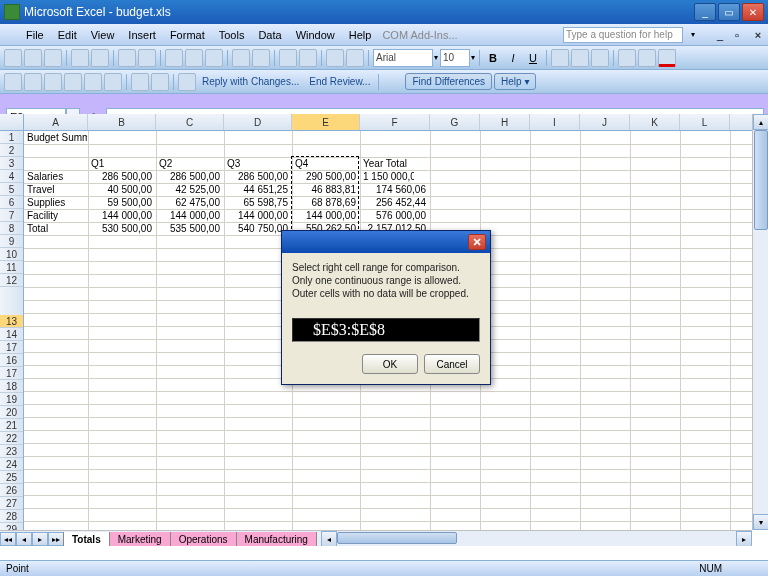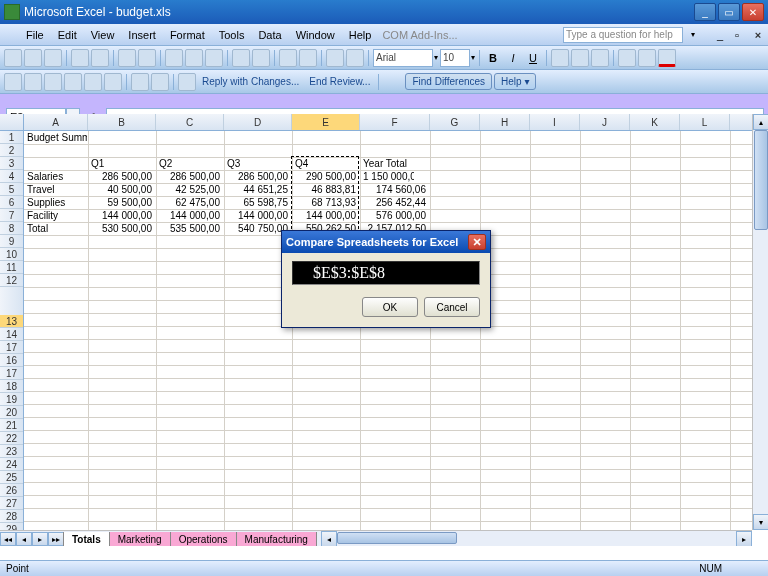--- a/index.html
+++ b/index.html
@@ -293,21 +293,21 @@
       <div class="cell" style="left: 0px; width: 63px; top: 52px;">Travel</div>
       <div class="cell right" style="left: 64px; width: 67px; top: 52px;">40 500,00</div>
       <div class="cell right" style="left: 132px; width: 67px; top: 52px;">42 525,00</div>
       <div class="cell right" style="left: 200px; width: 67px; top: 52px;">44 651,25</div>
       <div class="cell right" style="left: 268px; width: 67px; top: 52px;">46 883,81</div>
       <div class="cell right" style="left: 336px; width: 69px; top: 52px;">174 560,06</div>
       <div class="cell" style="left: 0px; width: 63px; top: 65px;">Supplies</div>
       <div class="cell right" style="left: 64px; width: 67px; top: 65px;">59 500,00</div>
       <div class="cell right" style="left: 132px; width: 67px; top: 65px;">62 475,00</div>
       <div class="cell right" style="left: 200px; width: 67px; top: 65px;">65 598,75</div>
-      <div class="cell right" style="left: 268px; width: 67px; top: 65px;">68 713,93</div>
+      <div class="cell right" style="left: 268px; width: 67px; top: 65px;">68 878,69</div>
       <div class="cell right" style="left: 336px; width: 69px; top: 65px;">256 452,44</div>
       <div class="cell" style="left: 0px; width: 63px; top: 78px;">Facility</div>
       <div class="cell right" style="left: 64px; width: 67px; top: 78px;">144 000,00</div>
       <div class="cell right" style="left: 132px; width: 67px; top: 78px;">144 000,00</div>
       <div class="cell right" style="left: 200px; width: 67px; top: 78px;">144 000,00</div>
       <div class="cell right" style="left: 268px; width: 67px; top: 78px;">144 000,00</div>
       <div class="cell right" style="left: 336px; width: 69px; top: 78px;">576 000,00</div>
       <div class="cell" style="left: 0px; width: 63px; top: 91px;">Total</div>
       <div class="cell right" style="left: 64px; width: 67px; top: 91px;">530 500,00</div>
       <div class="cell right" style="left: 132px; width: 67px; top: 91px;">535 500,00</div>
@@ -340,23 +340,23 @@
   </div>
 </div>
 
 <div class="statusbar">
   <span>Point</span>
   <span class="num">NUM</span>
 </div>
 
 <div class="dialog">
   <div class="dlg-title">
-    <span>Compare Spreadsheets for Excel</span>
     <div class="dclose">✕</div>
   </div>
   <div class="dlg-body">
+    <div class="msg">Select right cell range for comparison. Only one continuous range is allowed. Outer cells with no data will be cropped.</div>
     <input class="rangeinput" value="$E$3:$E$8" style="">
     <div class="btnrow">
       <button class="btn">OK</button>
       <button class="btn">Cancel</button>
     </div>
   </div>
 </div>
 
 </body></html>

